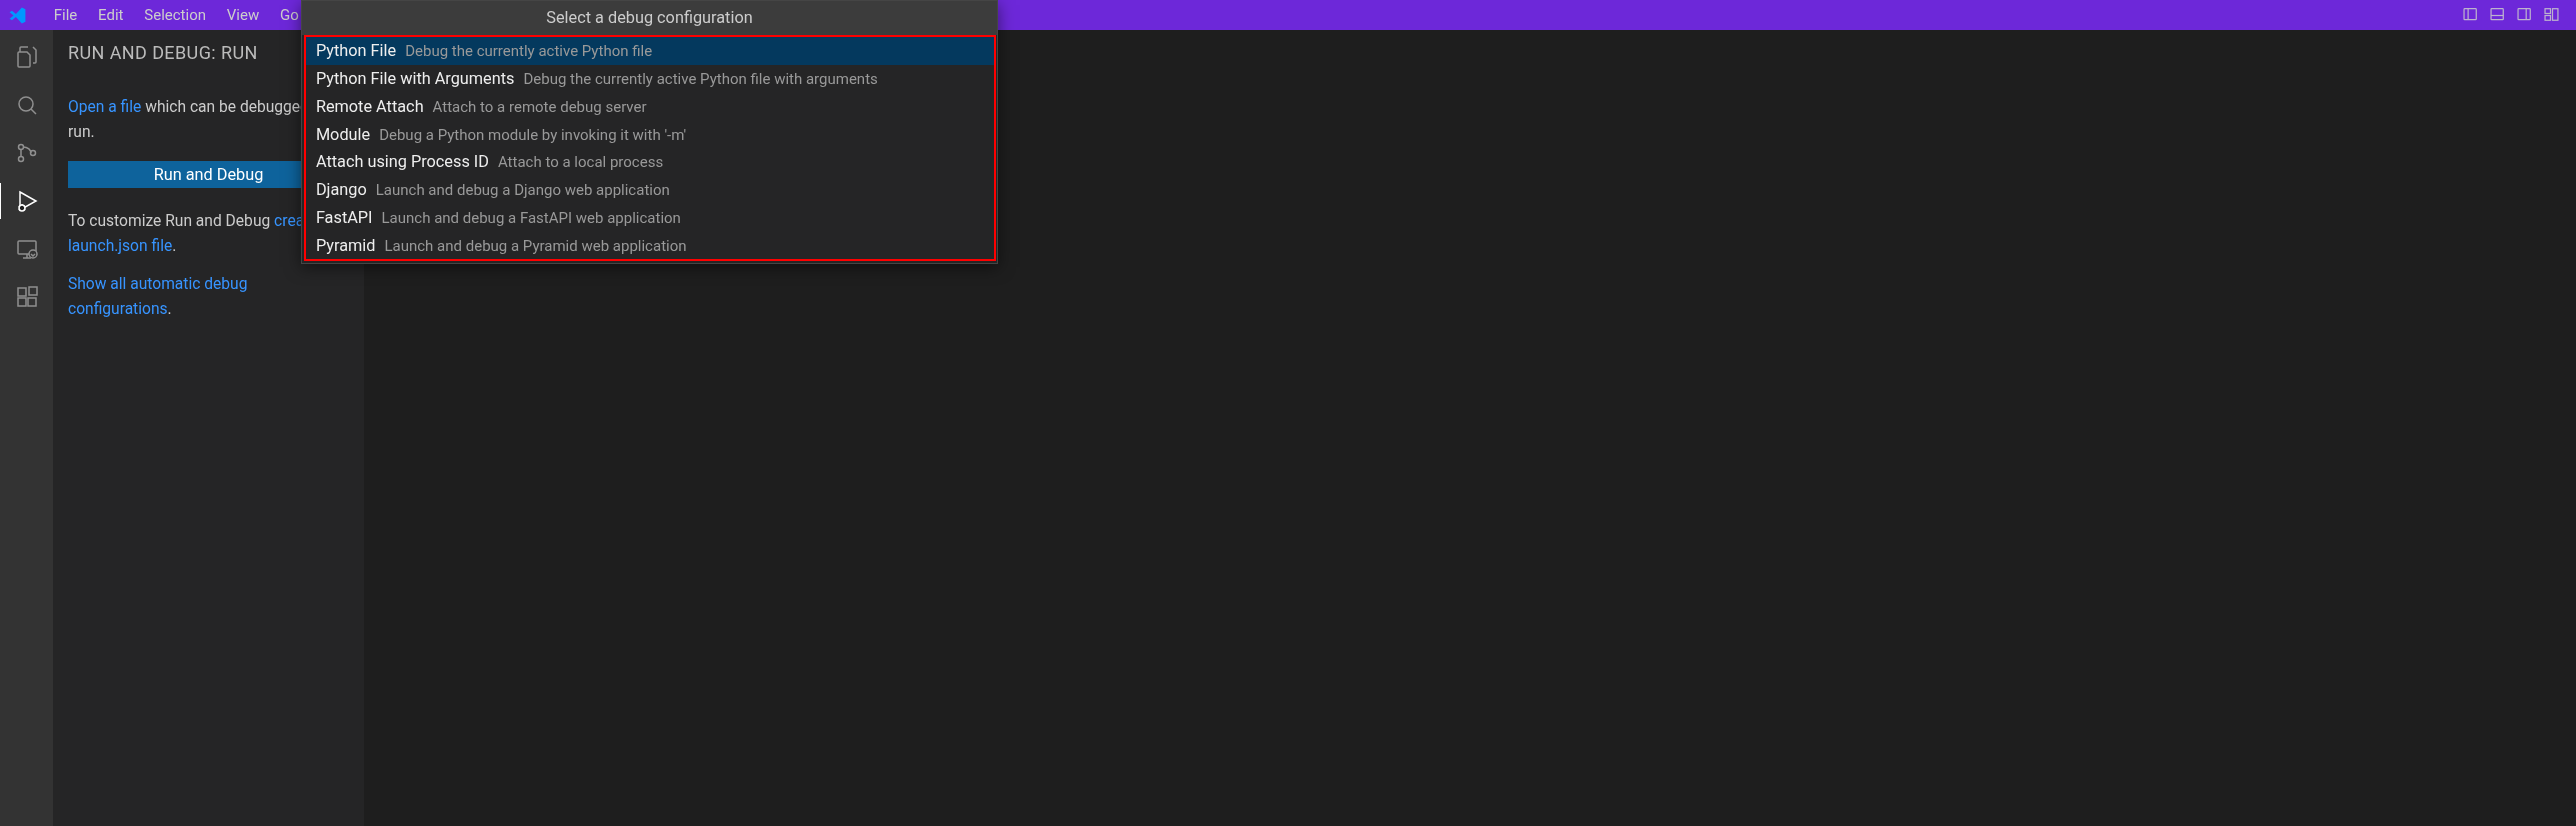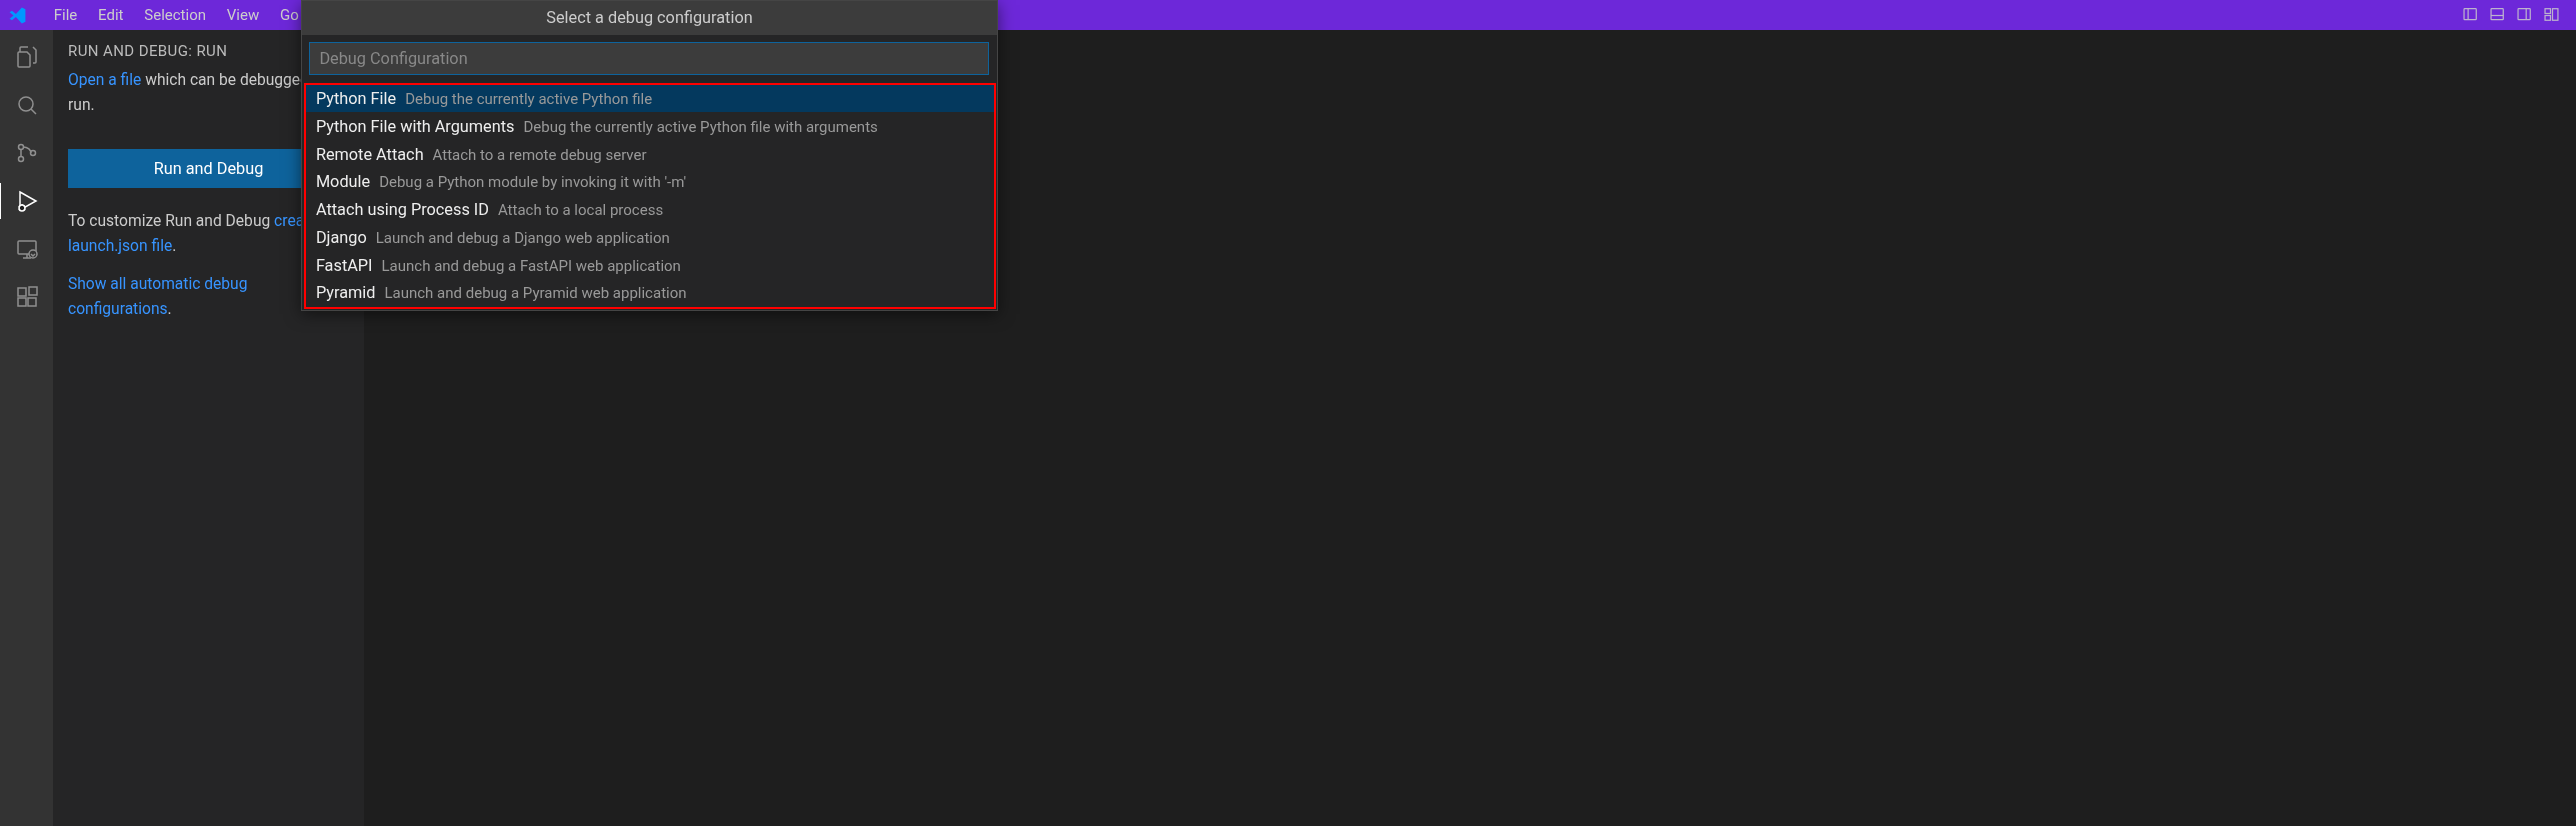--- a/index.html
+++ b/index.html
@@ -88,46 +88,46 @@
       bottom: 0;
       width: 1.5px;
       background: #ffffff;
     }
     .sidebar {
       width: 311px;
       background: #252526;
       padding: 12px 15px;
     }
     .sidebar-title {
-      font-size: 15px;
+      font-size: 18px;
       color: #bbbbbb;
       letter-spacing: 0.4px;
-      margin-bottom: 8px;
+      margin-bottom: 32px;
       font-weight: 400;
     }
     .sidebar-text {
       font-size: 15.6px;
       color: #cccccc;
       line-height: 1.6;
       margin-bottom: 13.3px;
     }
     .link {
       color: #3794ff;
       cursor: pointer;
     }
     .run-debug-btn {
       background: #0e639c;
       color: #ffffff;
       border: none;
-      padding: 10px 15px;
+      padding: 4px 15px;
       font-size: 16.3px;
       width: 100%;
       cursor: pointer;
       margin-bottom: 21px;
-      margin-top: 18px;
+      margin-top: 3px;
     }
     .editor-area {
       flex: 1;
       background: #1e1e1e;
       position: relative;
     }
     .picker-overlay {
       position: absolute;
       top: 0;
       left: 301px;
@@ -287,21 +287,20 @@
     <div class="sidebar-text">
       <span class="link">Show all automatic debug configurations</span>.
     </div>
   </div>
 
   <div class="editor-area"></div>
 </div>
 
 <div class="picker-overlay">
   <div class="picker-title">Select a debug configuration</div>
-  <input class="picker-input" placeholder="Debug Configuration" style="">
   <div class="picker-list" id="picker-list">
       <div class="picker-item selected">
         <span class="picker-item-label">Python File</span>
         <span class="picker-item-desc">Debug the currently active Python file</span>
       </div>
       <div class="picker-item">
         <span class="picker-item-label">Python File with Arguments</span>
         <span class="picker-item-desc">Debug the currently active Python file with arguments</span>
       </div>
       <div class="picker-item">

